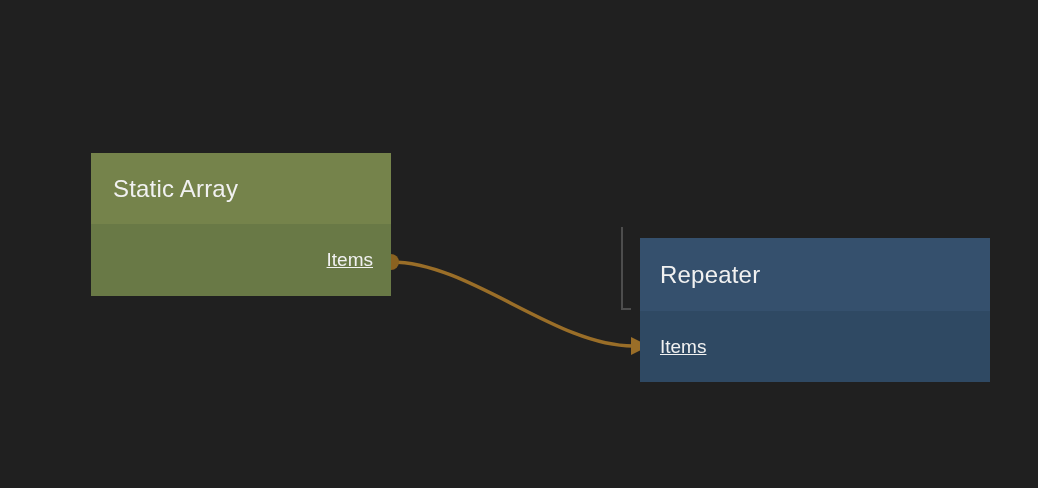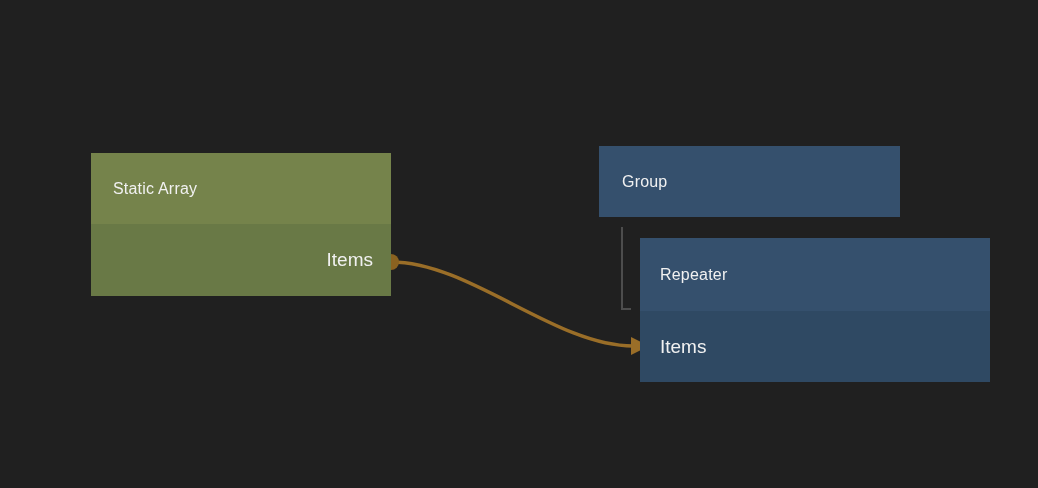--- a/index.html
+++ b/index.html
@@ -21,28 +21,29 @@
   }
   .node {
     position: absolute;
     display: flex;
     flex-direction: column;
   }
   .node-header {
     display: flex;
     align-items: center;
     color: #f1f1f1;
-    font-size: 16px;
+    font-size: 24px;
     letter-spacing: 0.2px;
   }
   .node-row {
     display: flex;
     align-items: center;
     color: #f1f1f1;
     font-size: 19px;
+    text-decoration: underline;
   }
   
   #node-static-array { left: 91px; top: 153px; width: 300px; height: 143px; }
   #node-static-array .node-header { height: 71px; padding-left: 22px; }
   #node-static-array .node-row { height: 72px; justify-content: flex-end; padding-right: 18px; }
   
   #node-group { left: 599px; top: 146px; width: 301px; height: 71px; }
   #node-group .node-header { height: 71px; padding-left: 23px; }
   
   #node-repeater { left: 640px; top: 238px; width: 350px; height: 144px; }
@@ -68,25 +69,20 @@
 
   <div class="node" id="node-static-array">
     <div class="node-header" style="background-color: rgb(117, 131, 75);">
       <span>Static Array</span>
     </div>
     <div class="node-row" style="background-color: rgb(105, 121, 70);">
       <span>Items</span>
     </div>
   </div>
 
-  <div class="node" id="node-group">
-    <div class="node-header" style="background-color: rgb(53, 80, 109);">
-      <span>Group</span>
-    </div>
-  </div>
 
   <div class="node" id="node-repeater">
     <div class="node-header" style="background-color: rgb(53, 80, 109);">
       <span>Repeater</span>
     </div>
     <div class="node-row" style="background-color: rgb(47, 73, 99);">
       <span>Items</span>
     </div>
   </div>
 

